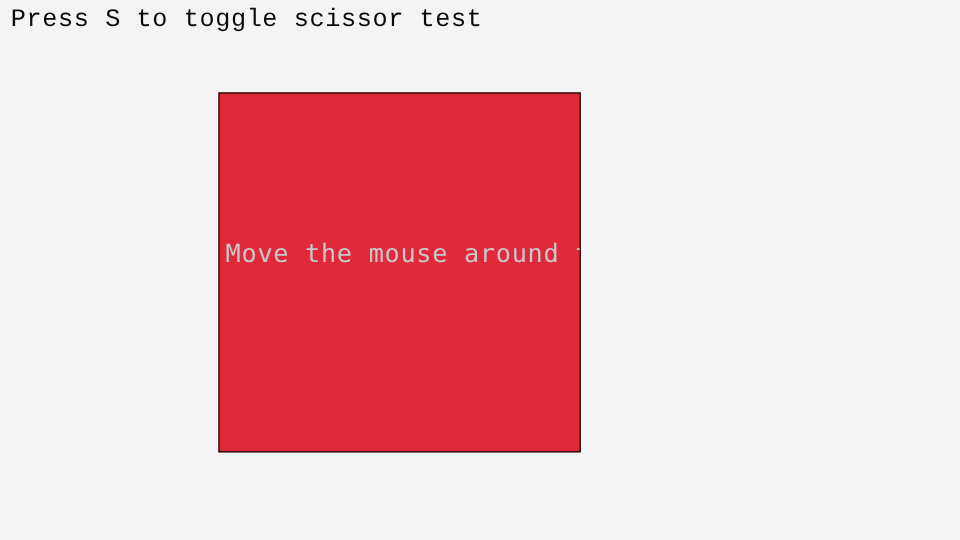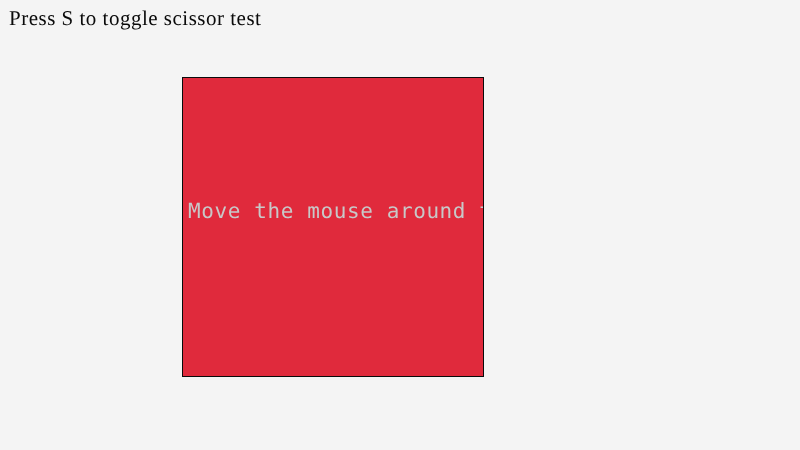--- a/index.html
+++ b/index.html
@@ -22,21 +22,21 @@
     height: 450px;
     background: #f4f4f4;
     overflow: hidden;
   }
 
   
   .hud-text {
     position: absolute;
     left: 9px;
     top: 6px;
-    font-family: Liberation Serif, serif;
+    font-family: Liberation Mono, monospace;
     font-size: 21px;
     line-height: 24px;
     letter-spacing: 0.5px;
     color: #0a0a0a;
     white-space: pre;
     -webkit-font-smoothing: none;
     font-smooth: never;
     text-rendering: geometricPrecision;
   }
 

